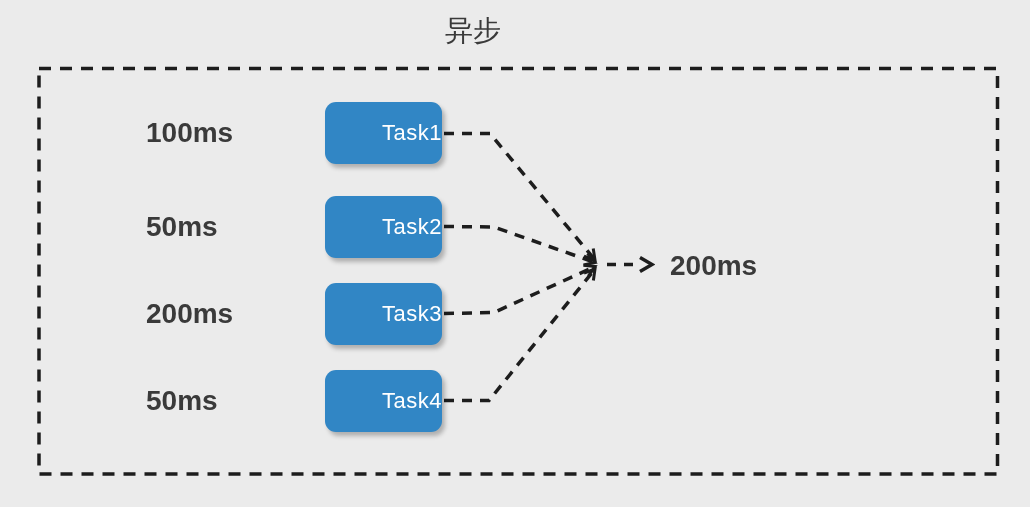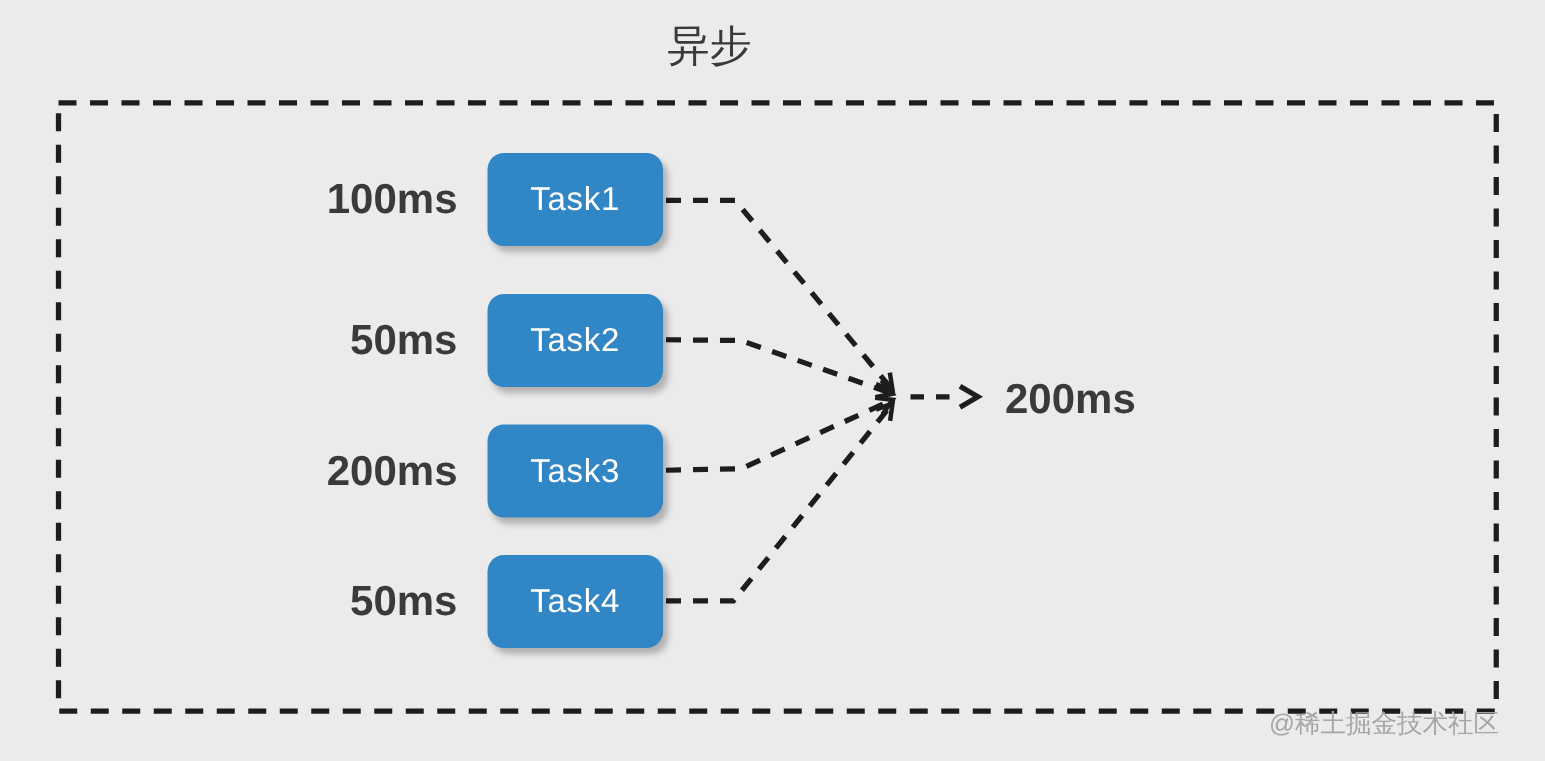--- a/index.html
+++ b/index.html
@@ -35,42 +35,41 @@
 
   .layer {
     position: absolute;
     left: 0; top: 0;
     width: 1030px;
     height: 507px;
   }
 
   .task-label {
     position: absolute;
-    left: 132px;
+    left: 146px;
     width: 173px;
     height: 62px;
     line-height: 62px;
-    text-align: right;
     font-size: 28px;
     font-weight: bold;
     color: var(--label-text);
     white-space: nowrap;
   }
 
   .task-box {
     position: absolute;
     left: 325px;
     width: 117px;
     height: 62px;
     background: var(--task-fill);
     border-radius: 11px;
     box-shadow: 3px 4px 4px rgba(0,0,0,0.25);
     display: flex;
     align-items: center;
-    justify-content: center;
+    justify-content: flex-end;
   }
   .task-box span {
     color: var(--task-text);
     font-size: 22px;
     letter-spacing: 0.5px;
   }
 
   .row0 .task-box, .row0 .task-label { top: 102px; }
   .row1 .task-box, .row1 .task-label { top: 196px; }
   .row2 .task-box, .row2 .task-label { top: 283px; }
@@ -149,15 +148,14 @@
 
   <div class="row3">
     <div class="task-label">50ms</div>
     <div class="task-box">
       <span>Task4</span>
     </div>
   </div>
 
   <div class="result-label">200ms</div>
 
-  <div class="watermark">@稀土掘金技术社区</div>
 
 </div>
 
 </body></html>

